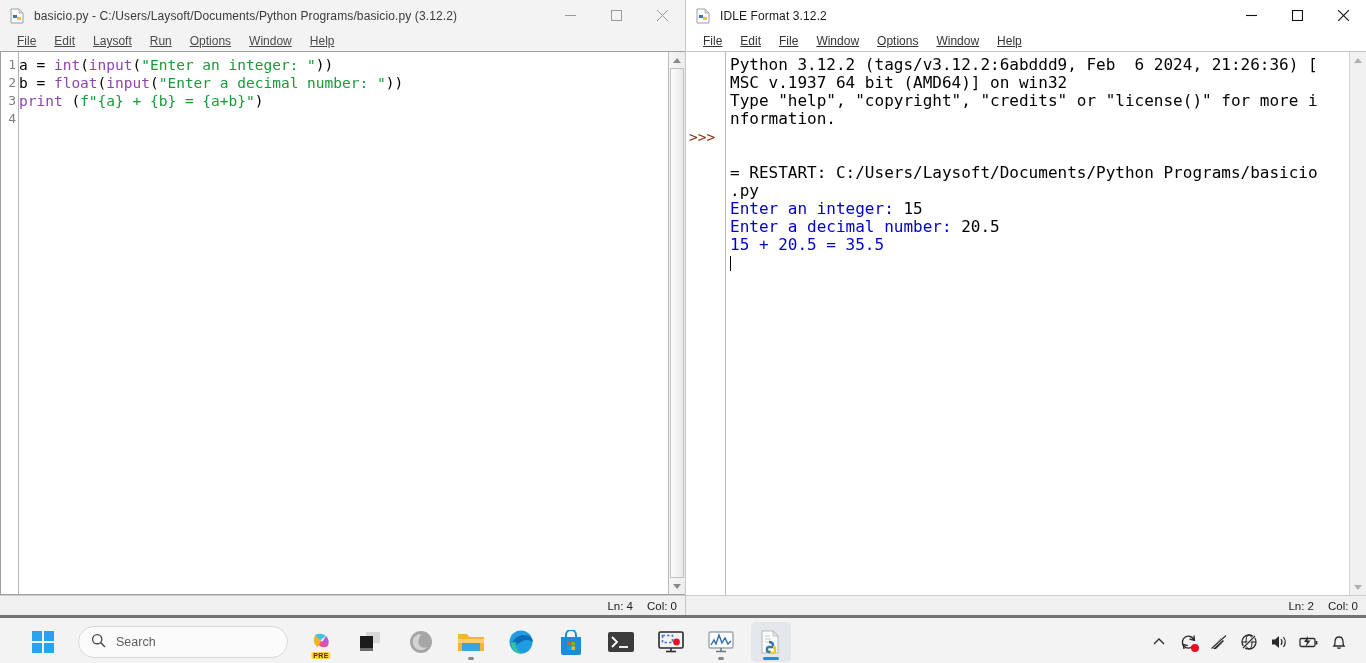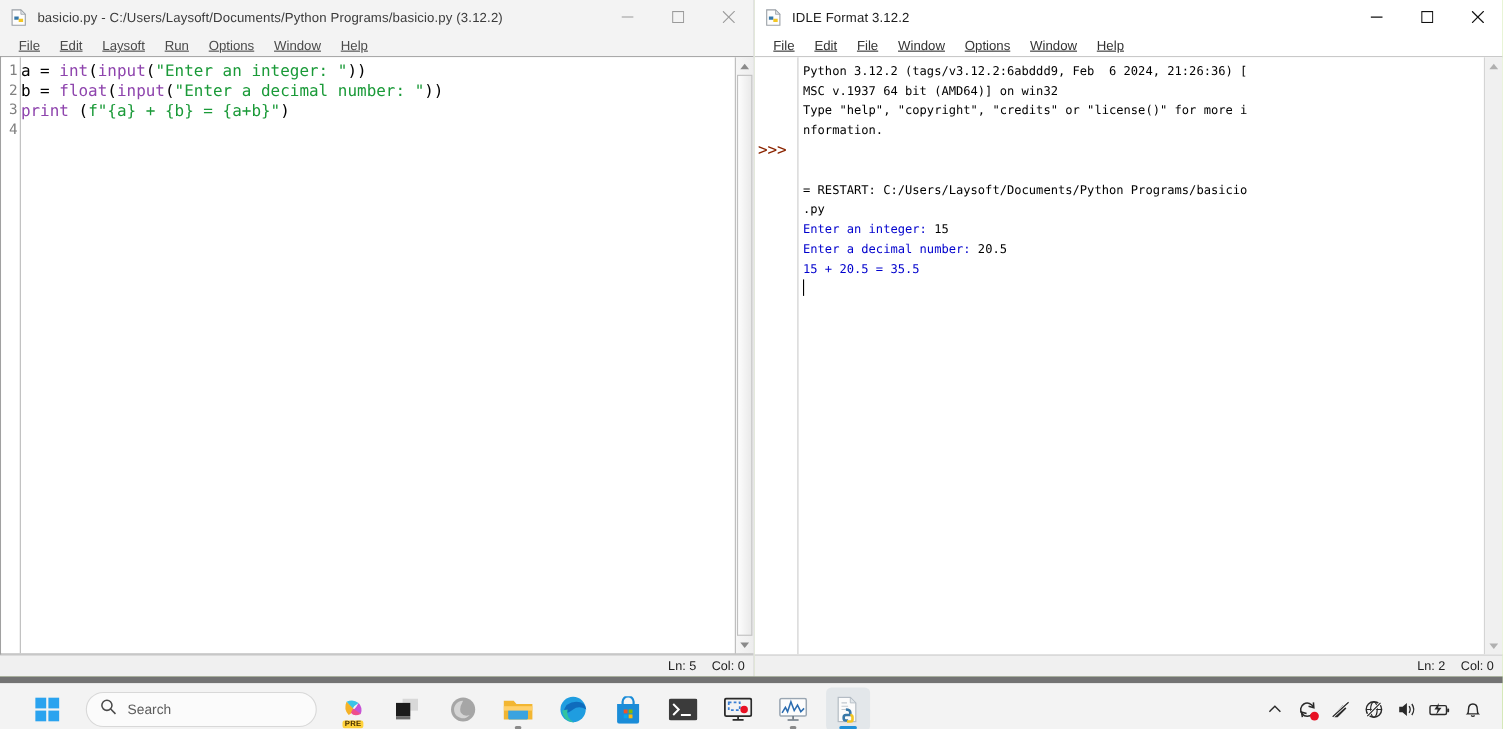--- a/index.html
+++ b/index.html
@@ -151,21 +151,21 @@
     background: #ffffff;
     padding-top: 4px;
     padding-left: 3px;
     border-right: 1px solid #bdbdbd;
     white-space: pre;
     user-select: none;
   }
   .shell-text {
     flex: 1 1 auto;
     font-family: "DejaVu Sans Mono", monospace;
-    font-size: 11px;
+    font-size: 16px;
     line-height: 18px;
     padding-top: 4px;
     padding-left: 4px;
     white-space: pre;
     overflow: hidden;
     background: #ffffff;
   }
   .sh-out   { color: #0000cd; }
   .sh-norm  { color: #000000; }
   .cursor-bar {
@@ -222,21 +222,21 @@
     font-family: "Liberation Sans", sans-serif;
   }
   .statusbar span { margin-left: 14px; }
 
   
   .taskbar {
     position: absolute;
     left: 0; bottom: 0;
     width: 1366px; height: 48px;
     background: #f3f3f3;
-    border-top: 6px solid #737373;
+    border-top: 3px solid #737373;
     display: flex;
     align-items: center;
   }
   .tb-left {
     position: absolute; left: 0; top: 0; height: 48px;
     display: flex; align-items: center;
     padding-left: 18px;
   }
   .tb-icon {
     width: 40px; height: 40px;
@@ -344,21 +344,21 @@
         <div class="sb-track">
           <div class="sb-thumb" style="top:0; bottom:0;"></div>
         </div>
         <div class="sb-arrow">
             <div class="tri-down"></div>
           </div>
       </div>
     </div>
 
     <div class="statusbar">
-      <span>Ln: 5</span>
+      <span>Ln: 4</span>
       <span>Col: 0</span>
     </div>
   </div>
 
   <div class="window" id="shell-window">
 
     <div class="titlebar">
       <div class="title-icon">
         <svg width="16" height="16" viewBox="0 0 16 16">
           <path d="M2 1 h8 l4 4 v10 h-12 z" fill="#fdfdfd" stroke="#9aa0a6" stroke-width="1"></path>

